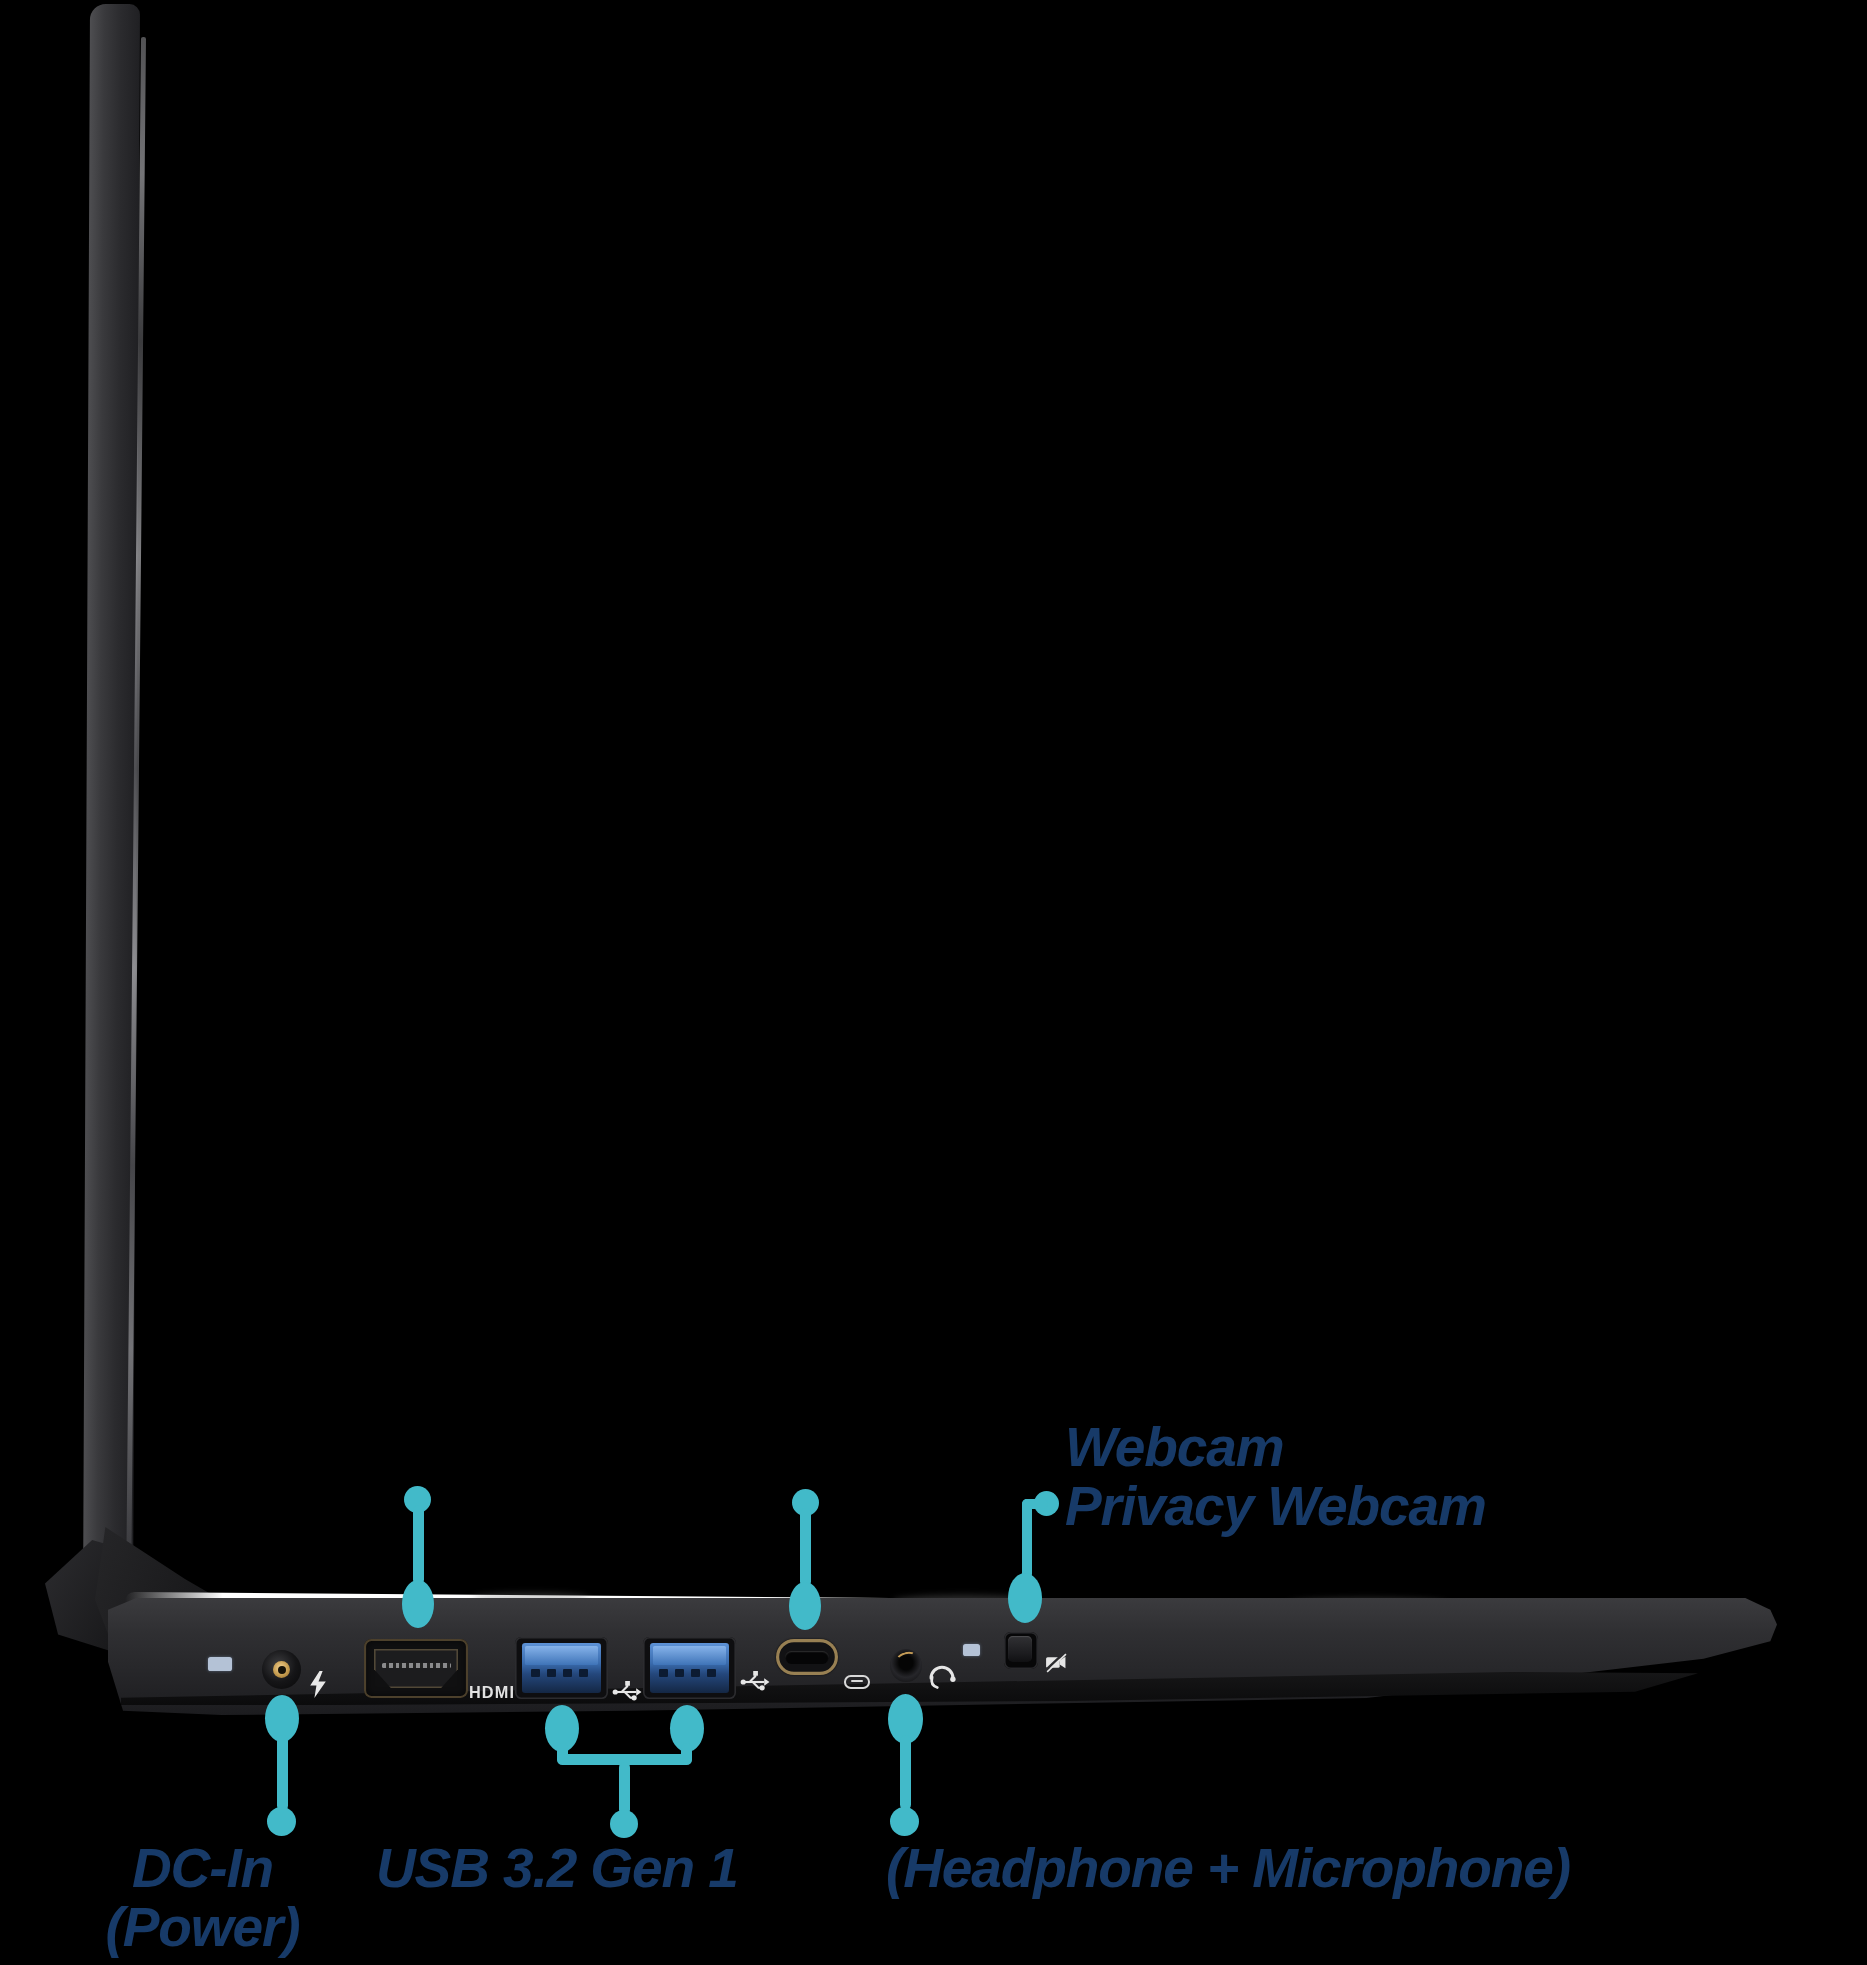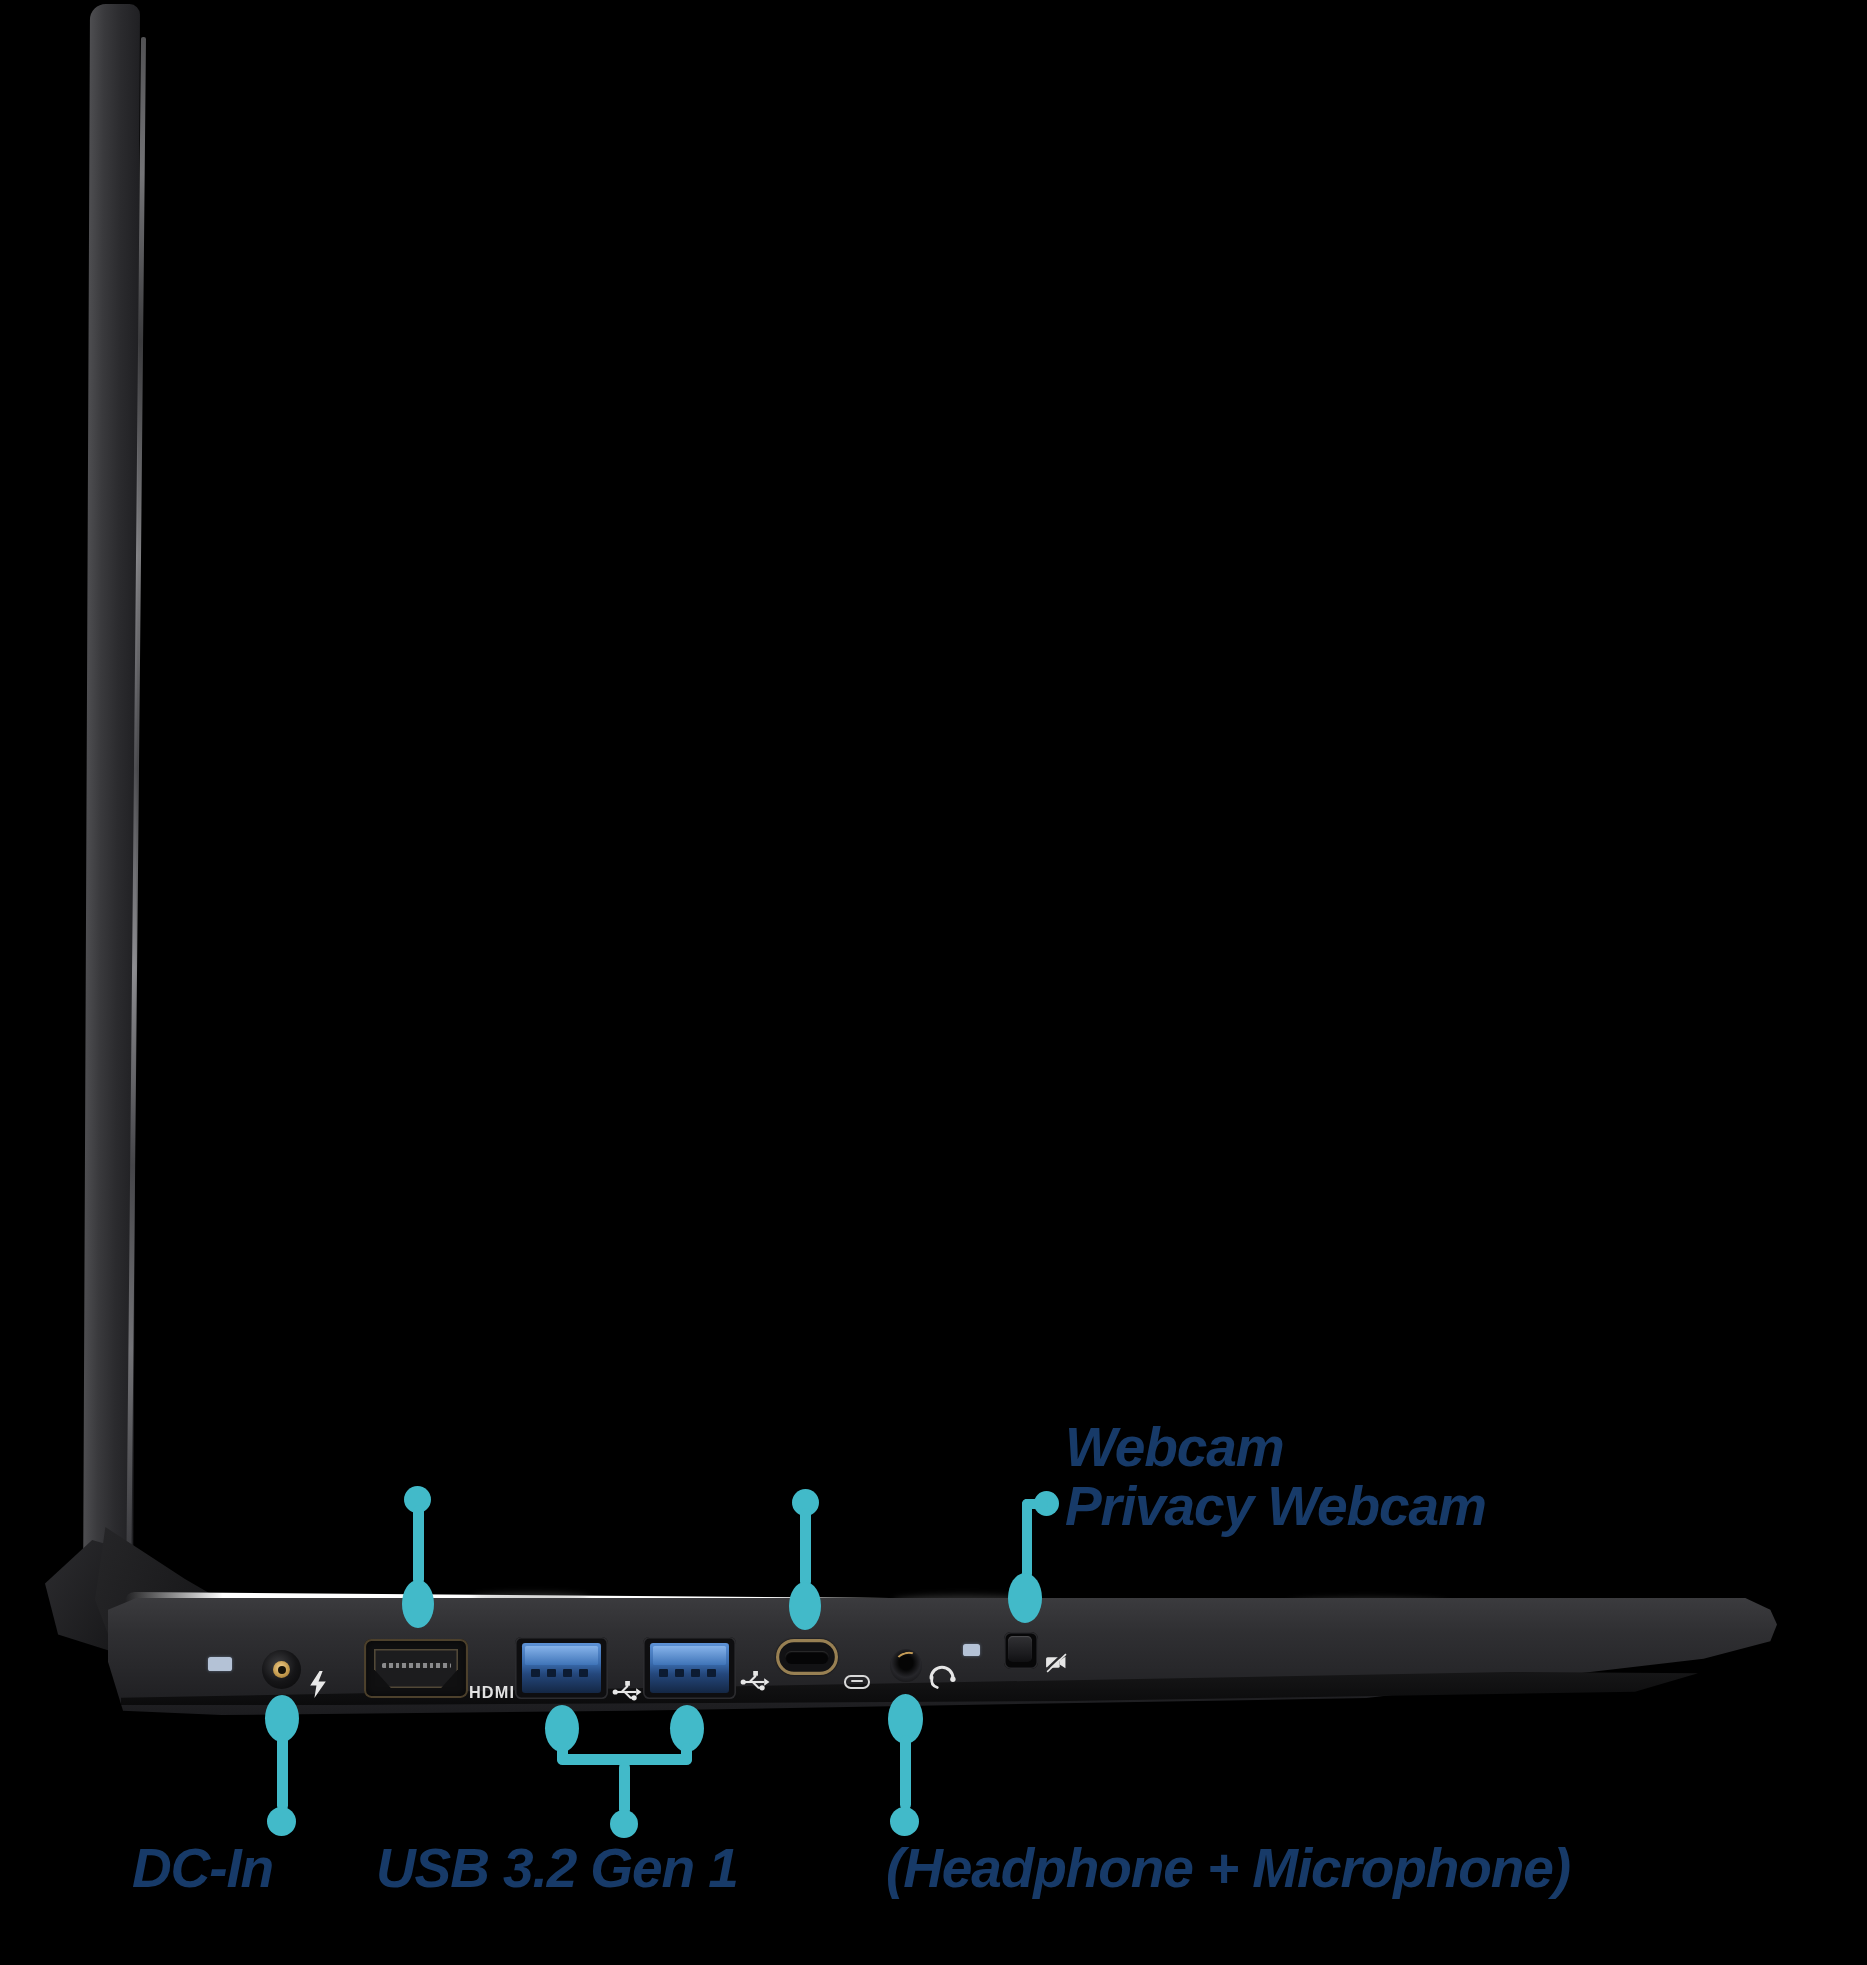--- a/index.html
+++ b/index.html
@@ -229,20 +229,21 @@
 
 
 
   <div class="abs lbl t-left" style="left:1065px;top:1418px;width:473px;">
     <span>Webcam</span>
     <span class="l2">Privacy Webcam</span>
   </div>
 
   <div class="abs lbl t-center" style="left:45px;top:1839px;width:315px;">
     <span>DC-In</span>
+    <span class="l2">(Power)</span>
   </div>
 
   <div class="abs lbl t-right" style="left:376px;top:1839px;width:389px;">
     <span>USB 3.2 Gen 1</span>
   </div>
 
   <div class="abs lbl t-left" style="left:886px;top:1839px;width:789px;">
     <span class="l2">(Headphone + Microphone)</span>
   </div>
 

